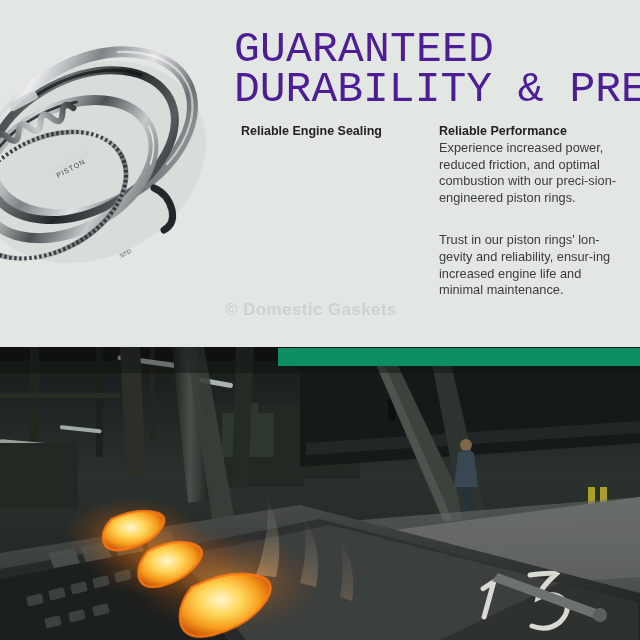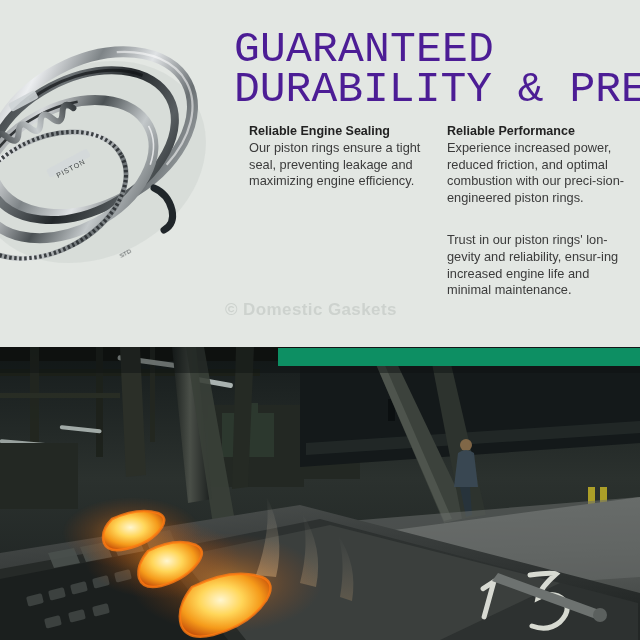--- a/index.html
+++ b/index.html
@@ -67,21 +67,21 @@
     position: absolute;
     left: 241px;
     top: 123px;
     width: 390px;
     display: grid;
     grid-template-columns: 198px 192px;
     grid-template-rows: auto auto;
     row-gap: 26px;
     column-gap: 0px;
   }
-  .feature { width: 180px; margin-left: 8px; }
+  .feature { width: 180px; }
   .feature-title {
     color: #222222;
     font-size: 12.5px;
     font-weight: bold;
     line-height: 16px;
     margin-bottom: 1px;
   }
   .feature-body {
     color: #3b3b3b;
     font-size: 12.8px;
@@ -213,21 +213,20 @@
       <div class="headline-line l1">GUARANTEED</div>
       <div class="headline-line l2">DURABILITY &amp; PRECISION</div>
     </div>
 
     <div class="watermark">© Domestic Gaskets</div>
 
     <div class="features">
 
       <div class="feature">
         <div class="feature-title">Reliable Engine Sealing</div>
-        <div class="feature-body">Our piston rings ensure a tight seal, preventing leakage and maximizing engine efficiency.</div>
       </div>
 
       <div class="feature">
         <div class="feature-title">Reliable Performance</div>
         <div class="feature-body">Experience increased power, reduced friction, and optimal combustion with our preci-sion-engineered piston rings.</div>
       </div>
 
       <div class="feature">
       </div>
 

